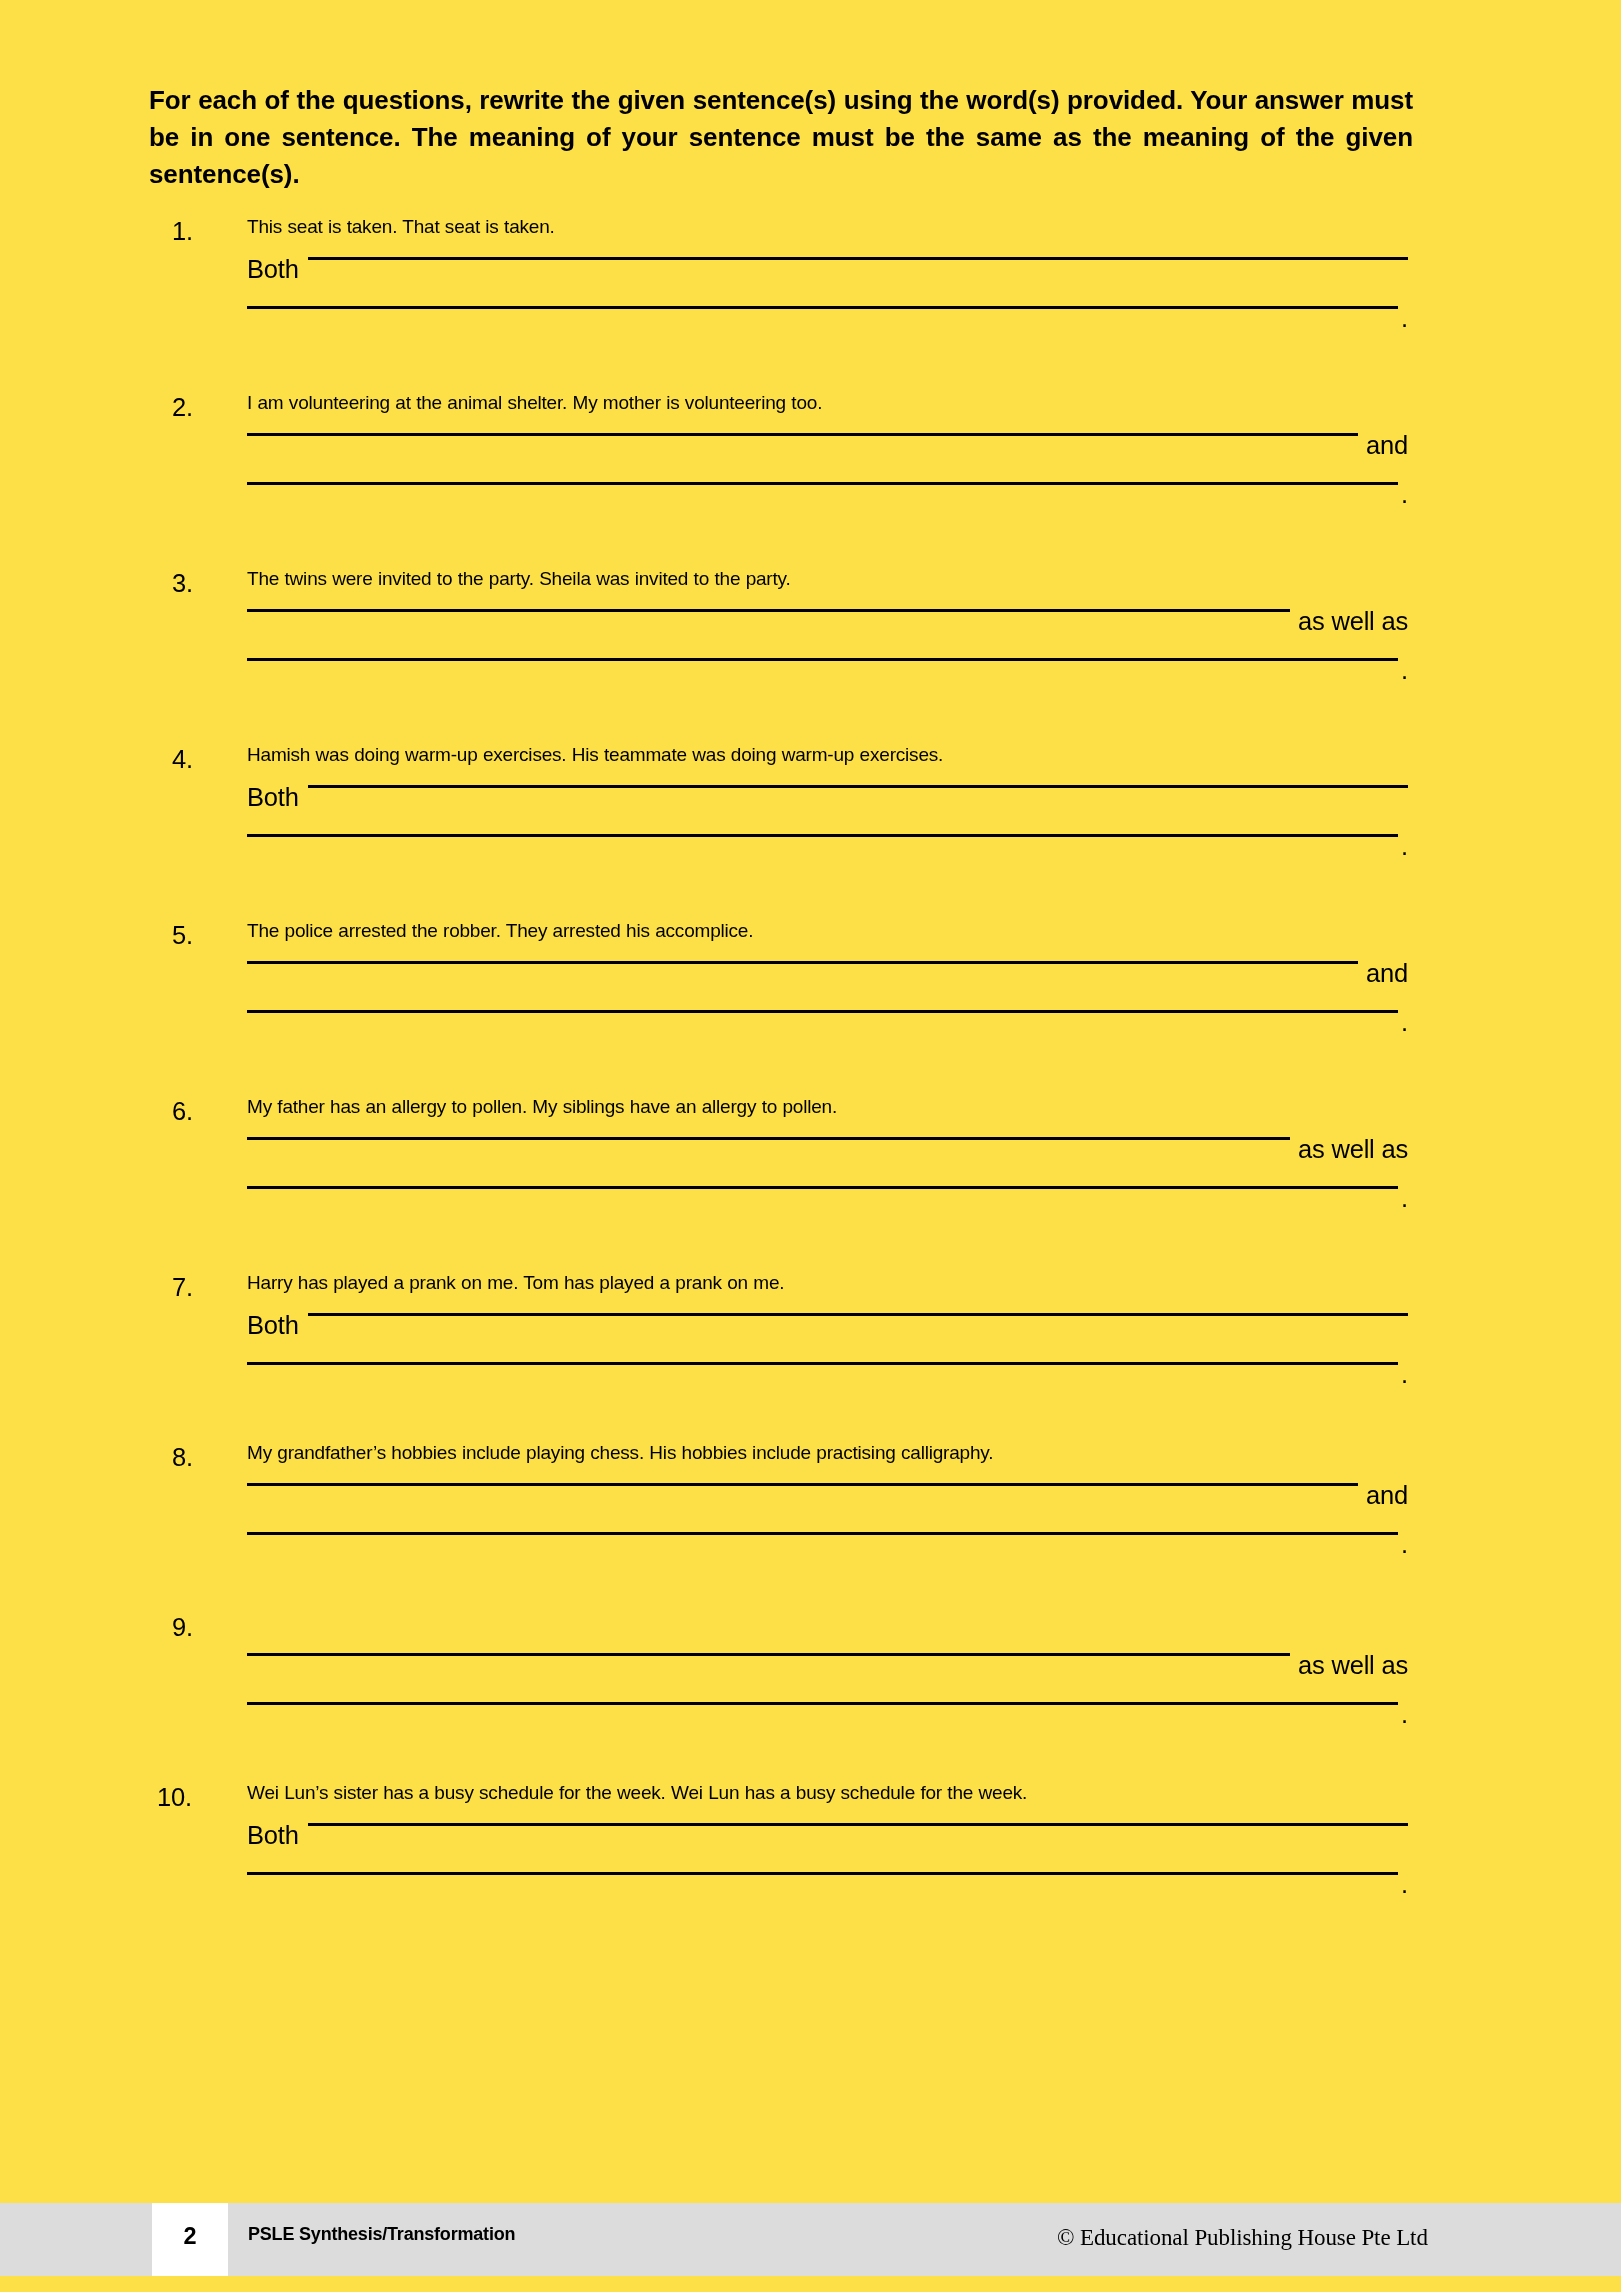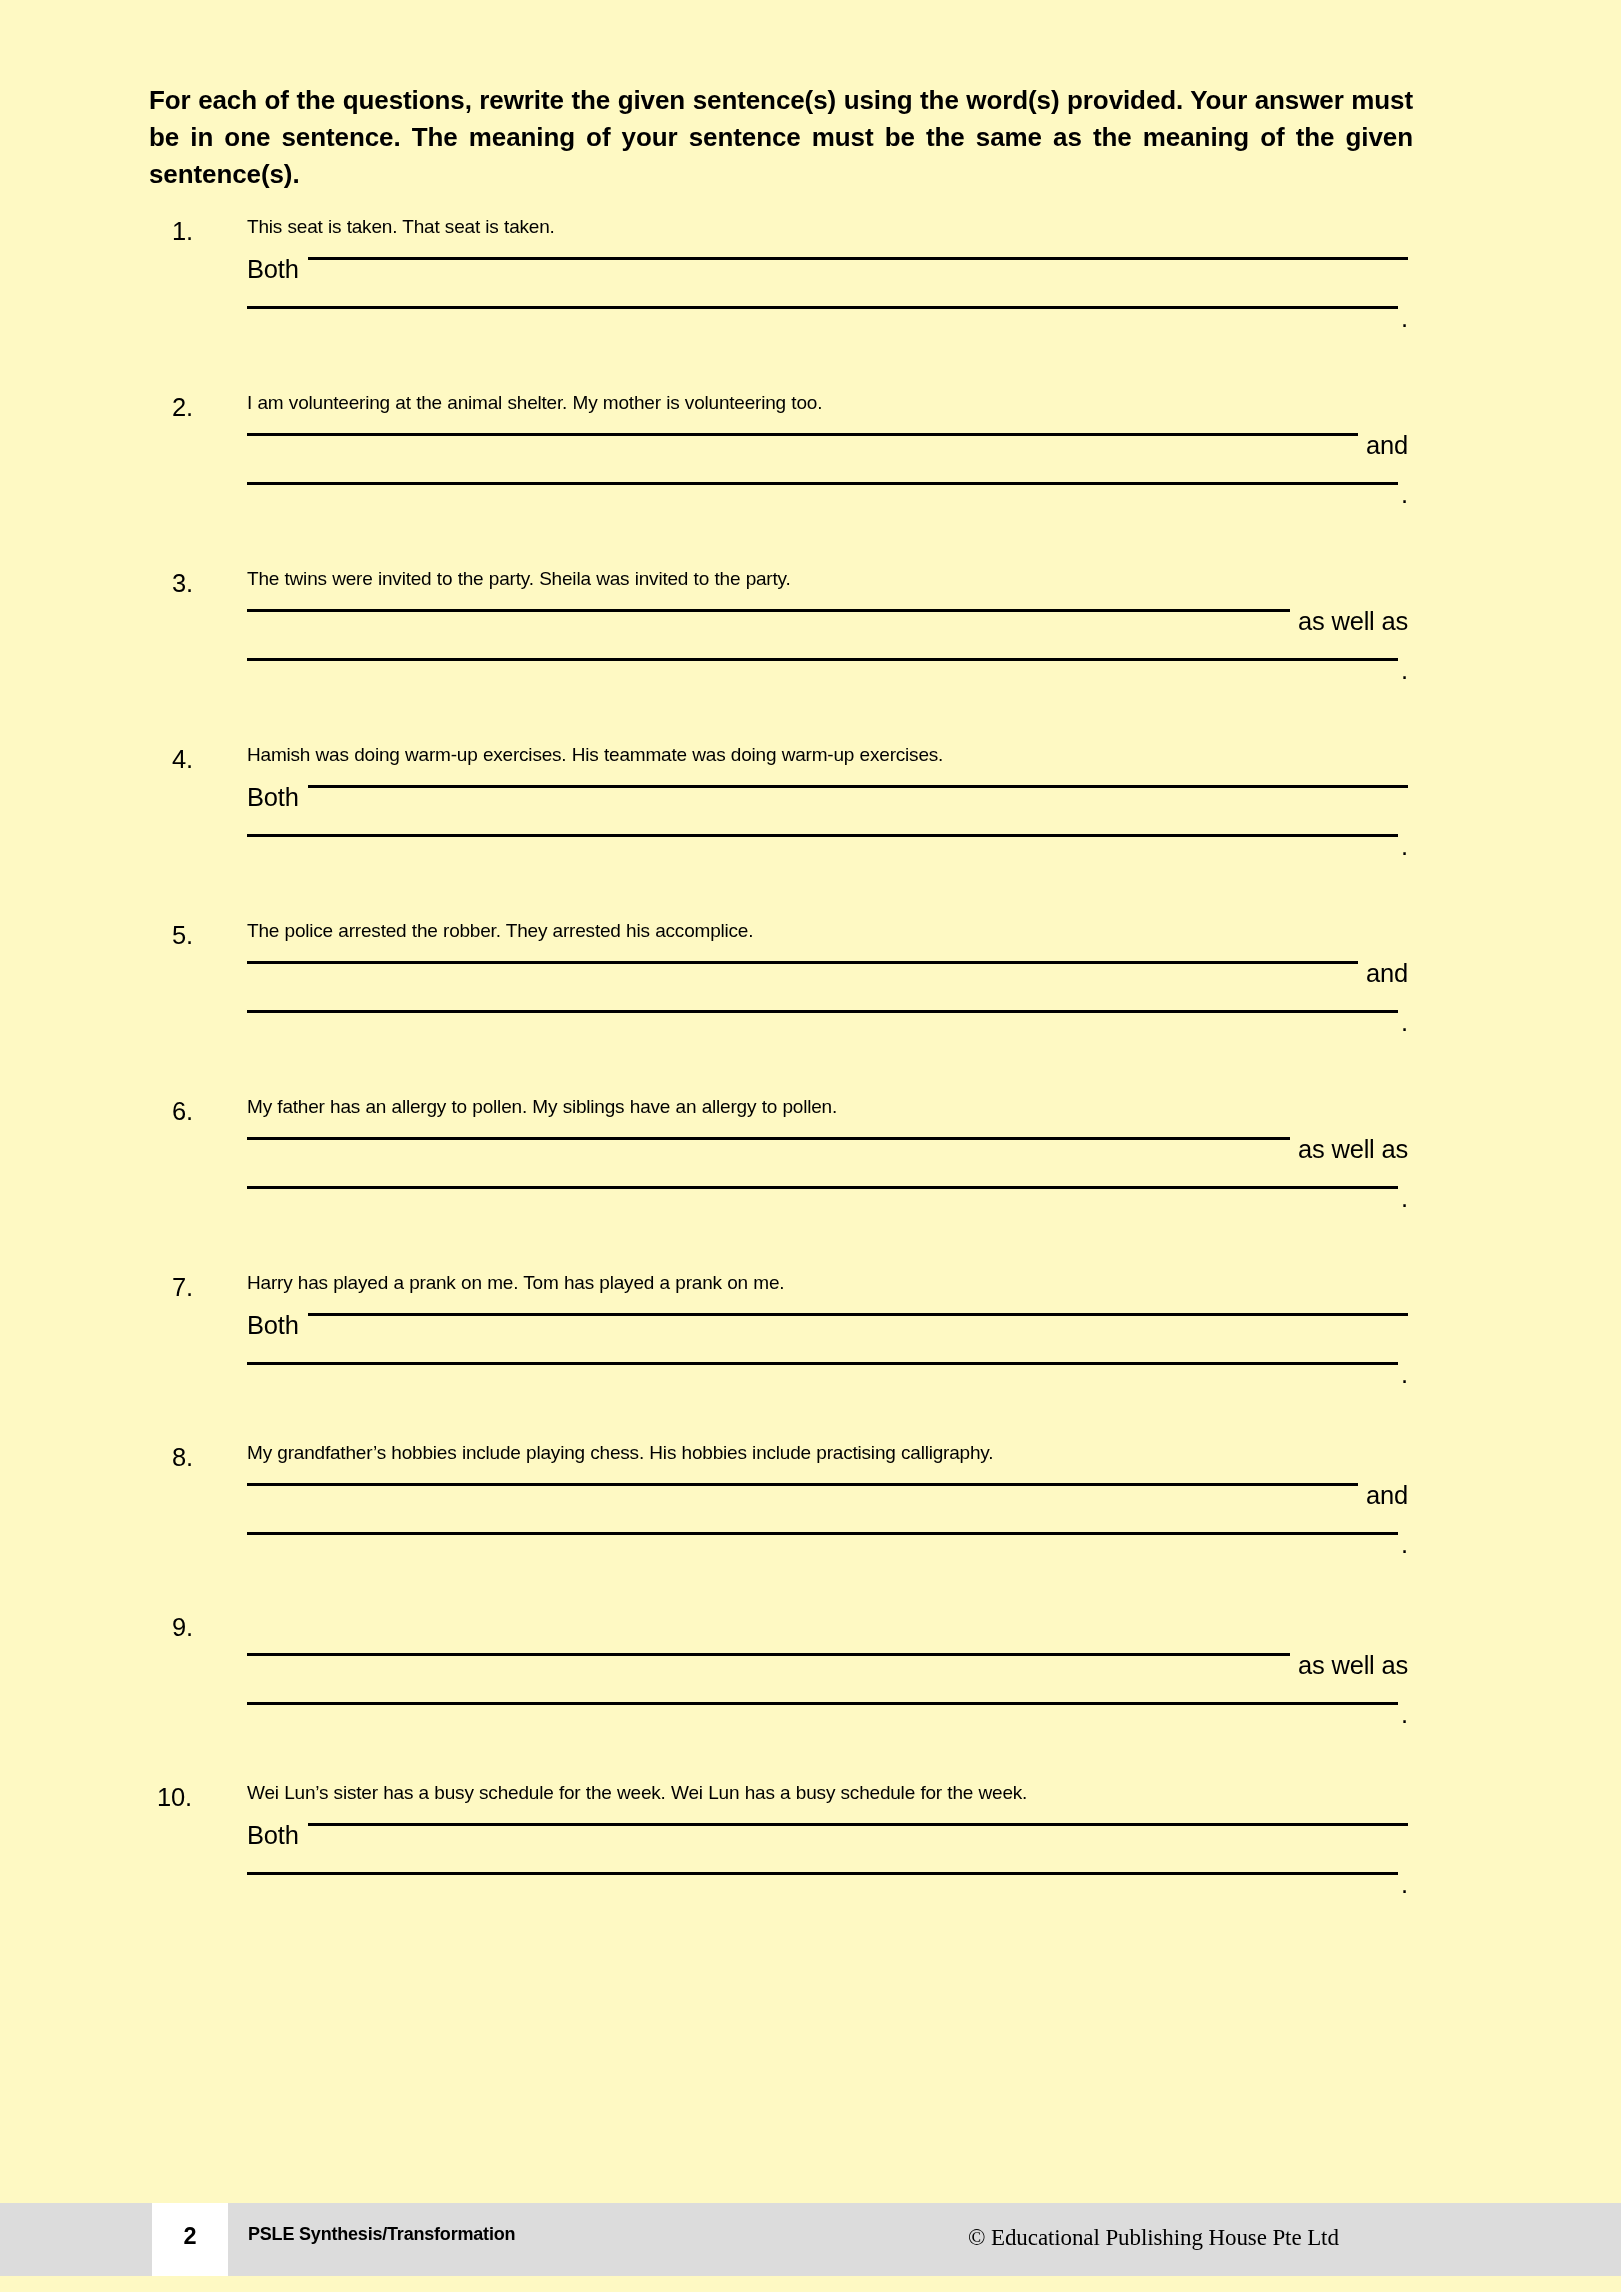--- a/index.html
+++ b/index.html
@@ -6,21 +6,21 @@
   html,body { background:#fff; }
   body {
     width:1621px; height:2293px;
     position:relative;
     font-family:"Liberation Sans", sans-serif;
     color:#000;
     overflow:hidden;
   }
 
   
-  #page { position:absolute; inset:0; background:#fef9c3; }
+  #page { position:absolute; inset:0; background:#fde047; }
 
   
   #instructions {
     position:absolute;
     left:149px; top:82px; width:1264px;
     font-size:26px;
     font-weight:bold;
     line-height:1.42;
     text-align:justify;
     letter-spacing:-0.1px;
@@ -117,21 +117,21 @@
   #footer-title {
     position:absolute;
     left:248px; top:2224px;
     font-size:18px;
     font-weight:bold;
     letter-spacing:-0.2px;
     white-space:nowrap;
   }
   #footer-copyright {
     position:absolute;
-    left:968px; top:2225px;
+    left:1057px; top:2225px;
     font-family:"Liberation Serif", serif;
     font-size:23px;
     letter-spacing:-0.1px;
     white-space:nowrap;
   }
 </style>
 </head>
 <body>
 
 <div id="page">

